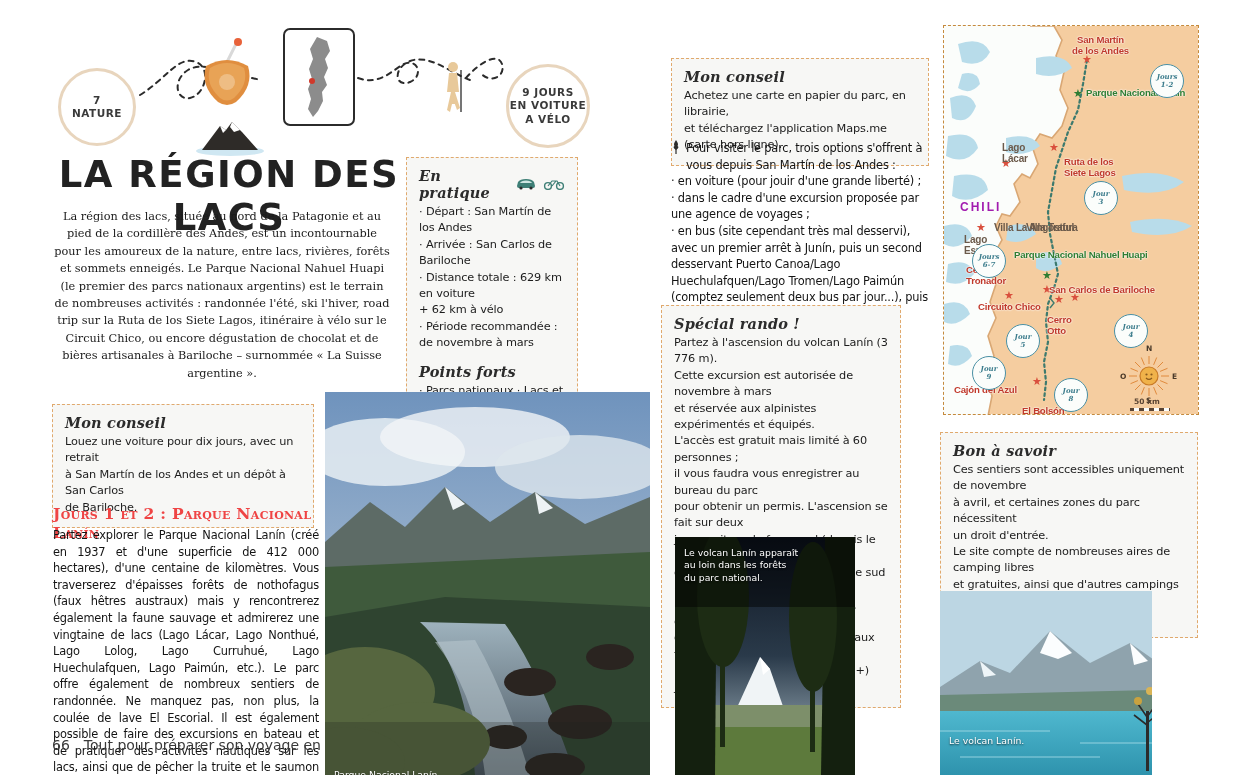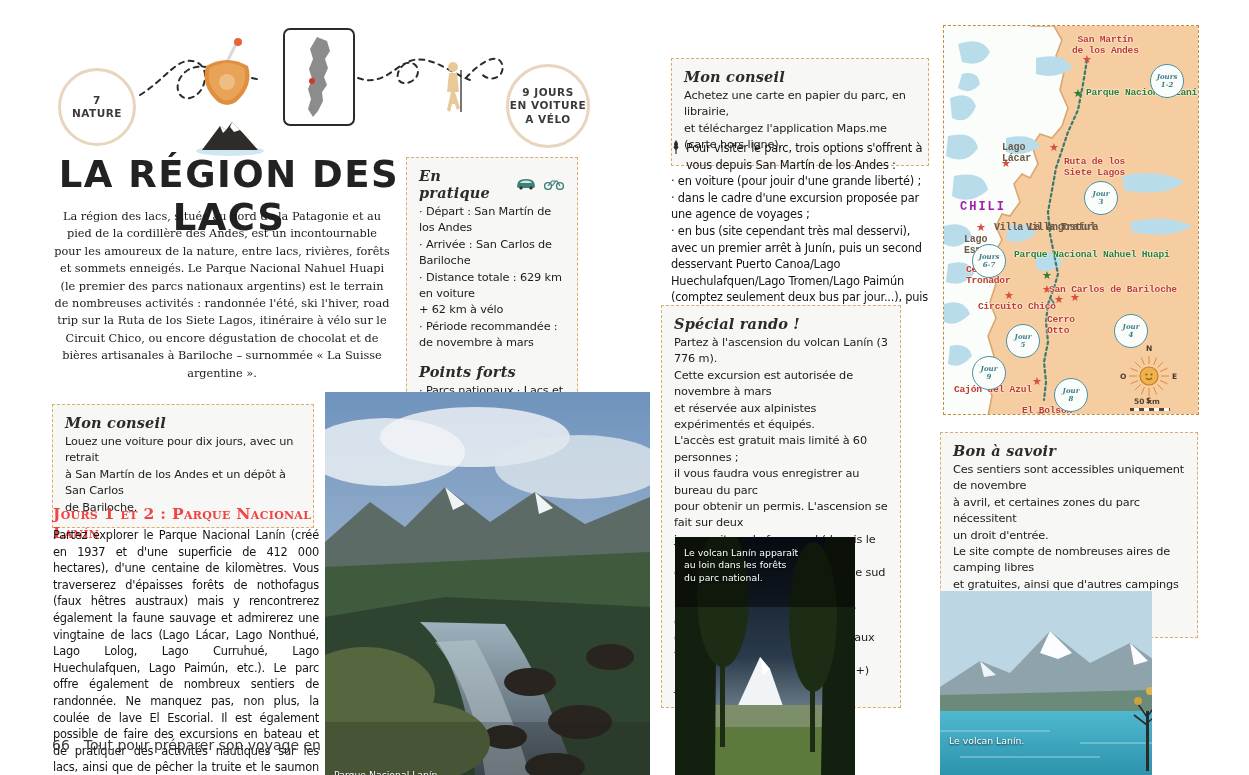--- a/index.html
+++ b/index.html
@@ -147,21 +147,21 @@
   #bon-a-savoir { position: absolute; left: 940px; top: 432px; width: 258px; }
 
   
   #map-wrap {
     position: absolute; left: 943px; top: 25px; width: 256px; height: 390px;
     border: 1px dashed #c58a3d;
     background: #fbfdfb; overflow: hidden;
   }
   .map-label {
     position: absolute;
-    font-family: Liberation Mono, monospace;
+    font-family: Liberation Sans, sans-serif;
     font-weight: bold;
     letter-spacing: -.2px;
     white-space: pre;
     line-height: 11px;
   }
   .lbl-red { color: #c0392b; font-size: 9.6px; text-shadow: 0 0 2px #fff, 0 0 2px #fff; }
   .lbl-green { color: #2e7d32; font-size: 9.6px; text-shadow: 0 0 2px #fff, 0 0 2px #fff; }
   .lbl-small { color: #6b5a4b; font-size: 10px; font-weight: bold; }
   .lbl-chili { color: #a21caf; font-size: 12px; letter-spacing: 2px; font-weight: bold; }
   .star { position: absolute; color: #d94f3d; font-size: 11px; line-height: 1; }

